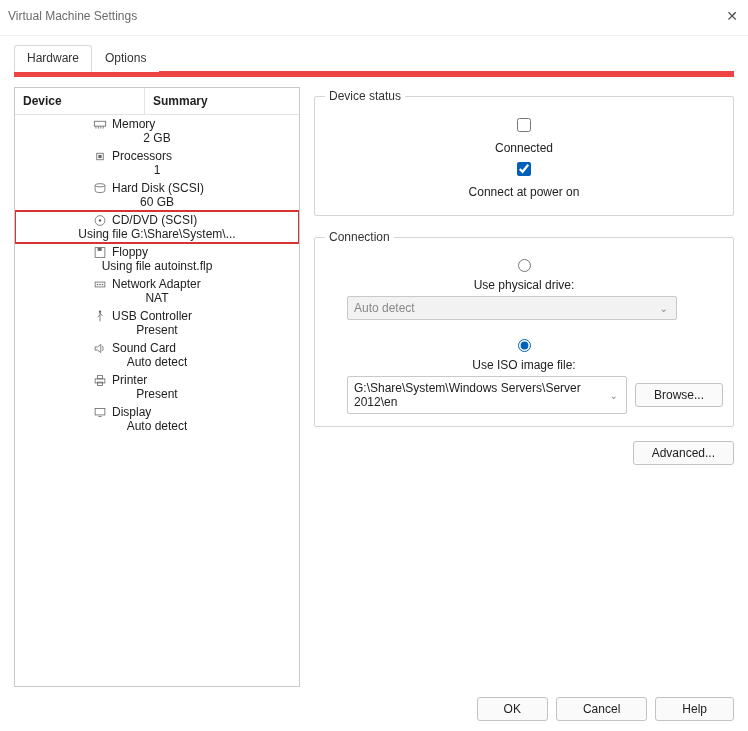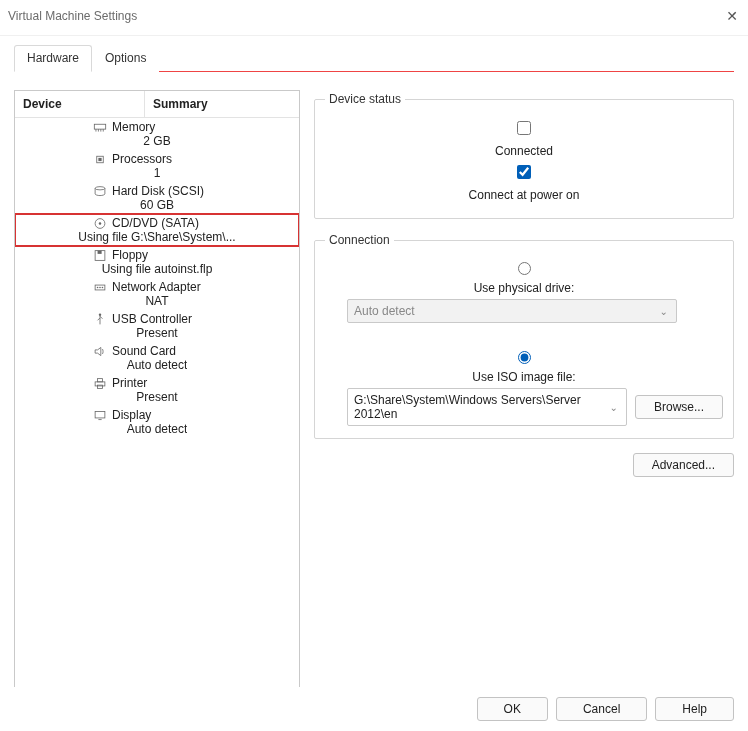--- a/index.html
+++ b/index.html
@@ -1,21 +1,21 @@
 <!DOCTYPE html>
 <html><head>
 <meta charset="utf-8">
 <style>
   * { box-sizing: border-box; font-family: "Segoe UI", Tahoma, sans-serif; font-size: 12px; }
   body { margin: 0; background: #fff; width: 748px; height: 731px; overflow: hidden; }
   .titlebar { height: 36px; display: flex; align-items: center; justify-content: space-between; padding: 0 10px 3px 8px; color: #777; background: #fff; border-bottom: 1px solid #f0f0f0; gap: 32px; }
   .titlebar-title { color: #6b6b6b; }
   .close { color: #555; font-size: 14px; cursor: pointer; }
   .content { padding: 8px 14px 10px 14px; }
-  .tabs { display: flex; border-bottom: 1px solid #ef4444; margin-bottom: 18px; }
+  .tabs { display: flex; border-bottom: 6px solid #ef4444; margin-bottom: 10px; }
   .tab { padding: 5px 12px 6px; color: #333; cursor: pointer; border: 1px solid transparent; border-bottom: none; position: relative; top: 1px; background: #fff; }
   .tab.active { border-color: #d9d9d9; border-bottom: 1px solid #fff; border-radius: 3px 3px 0 0; }
   .cols { display: flex; gap: 14px; }
   .left-col { width: 310px; display: flex; flex-direction: column; }
   .device-list { border: 1px solid #c9c9c9; height: 600px; overflow: auto; }
   .list-header { display: flex; border-bottom: 1px solid #e3e3e3; font-weight: 700; color: #222; }
   .col-device-h { width: 130px; padding: 6px 8px; border-right: 1px solid #e3e3e3; }
   .col-summary-h { flex: 1; padding: 6px 8px; }
   .row { display: flex; align-items: center; padding: 2px 4px; min-height: 18px; color: #222; cursor: pointer; flex-direction: column; }
   .row .icon { width: 16px; height: 14px; margin-right: 4px; display: inline-flex; align-items: center; justify-content: center; color: #666; }
@@ -104,21 +104,21 @@
               <div class="col-summary">60 GB</div>
             </div>
             <div class="row highlight">
               <div class="col-device">
                 <span class="icon">
                   <svg viewBox="0 0 16 16">
                     <circle cx="8" cy="8" r="6" fill="none" stroke="#666"></circle>
                     <circle cx="8" cy="8" r="1.5" fill="#666"></circle>
                   </svg>
                 </span>
-                <span>CD/DVD (SATA)</span>
+                <span>CD/DVD (SCSI)</span>
               </div>
               <div class="col-summary">Using file G:\Share\System\...</div>
             </div>
             <div class="row">
               <div class="col-device">
                 <span class="icon">
                   <svg viewBox="0 0 16 16">
                     <rect x="2" y="2" width="12" height="12" fill="none" stroke="#666"></rect>
                     <rect x="5" y="2" width="5" height="4" fill="#666"></rect>
                   </svg>
@@ -216,21 +216,21 @@
         <label class="rad-row">
           <input type="radio" name="conn" id="rad-physical" style="">
           <span>Use physical drive:</span>
         </label>
         <div class="indent">
           <div class="select-box">
             <span>Auto detect</span>
             <span class="select-caret">⌄</span>
           </div>
         </div>
-        <label class="rad-row" style="margin-top:25px">
+        <label class="rad-row" style="margin-top:16px">
           <input type="radio" name="conn" id="rad-iso" checked="" style="">
           <span>Use ISO image file:</span>
         </label>
         <div class="indent inline">
           <div class="select-box enabled" style="width:280px">
             <span>G:\Share\System\Windows Servers\Server 2012\en</span>
             <span class="select-caret">⌄</span>
           </div>
           <button class="btn">Browse...</button>
         </div>

